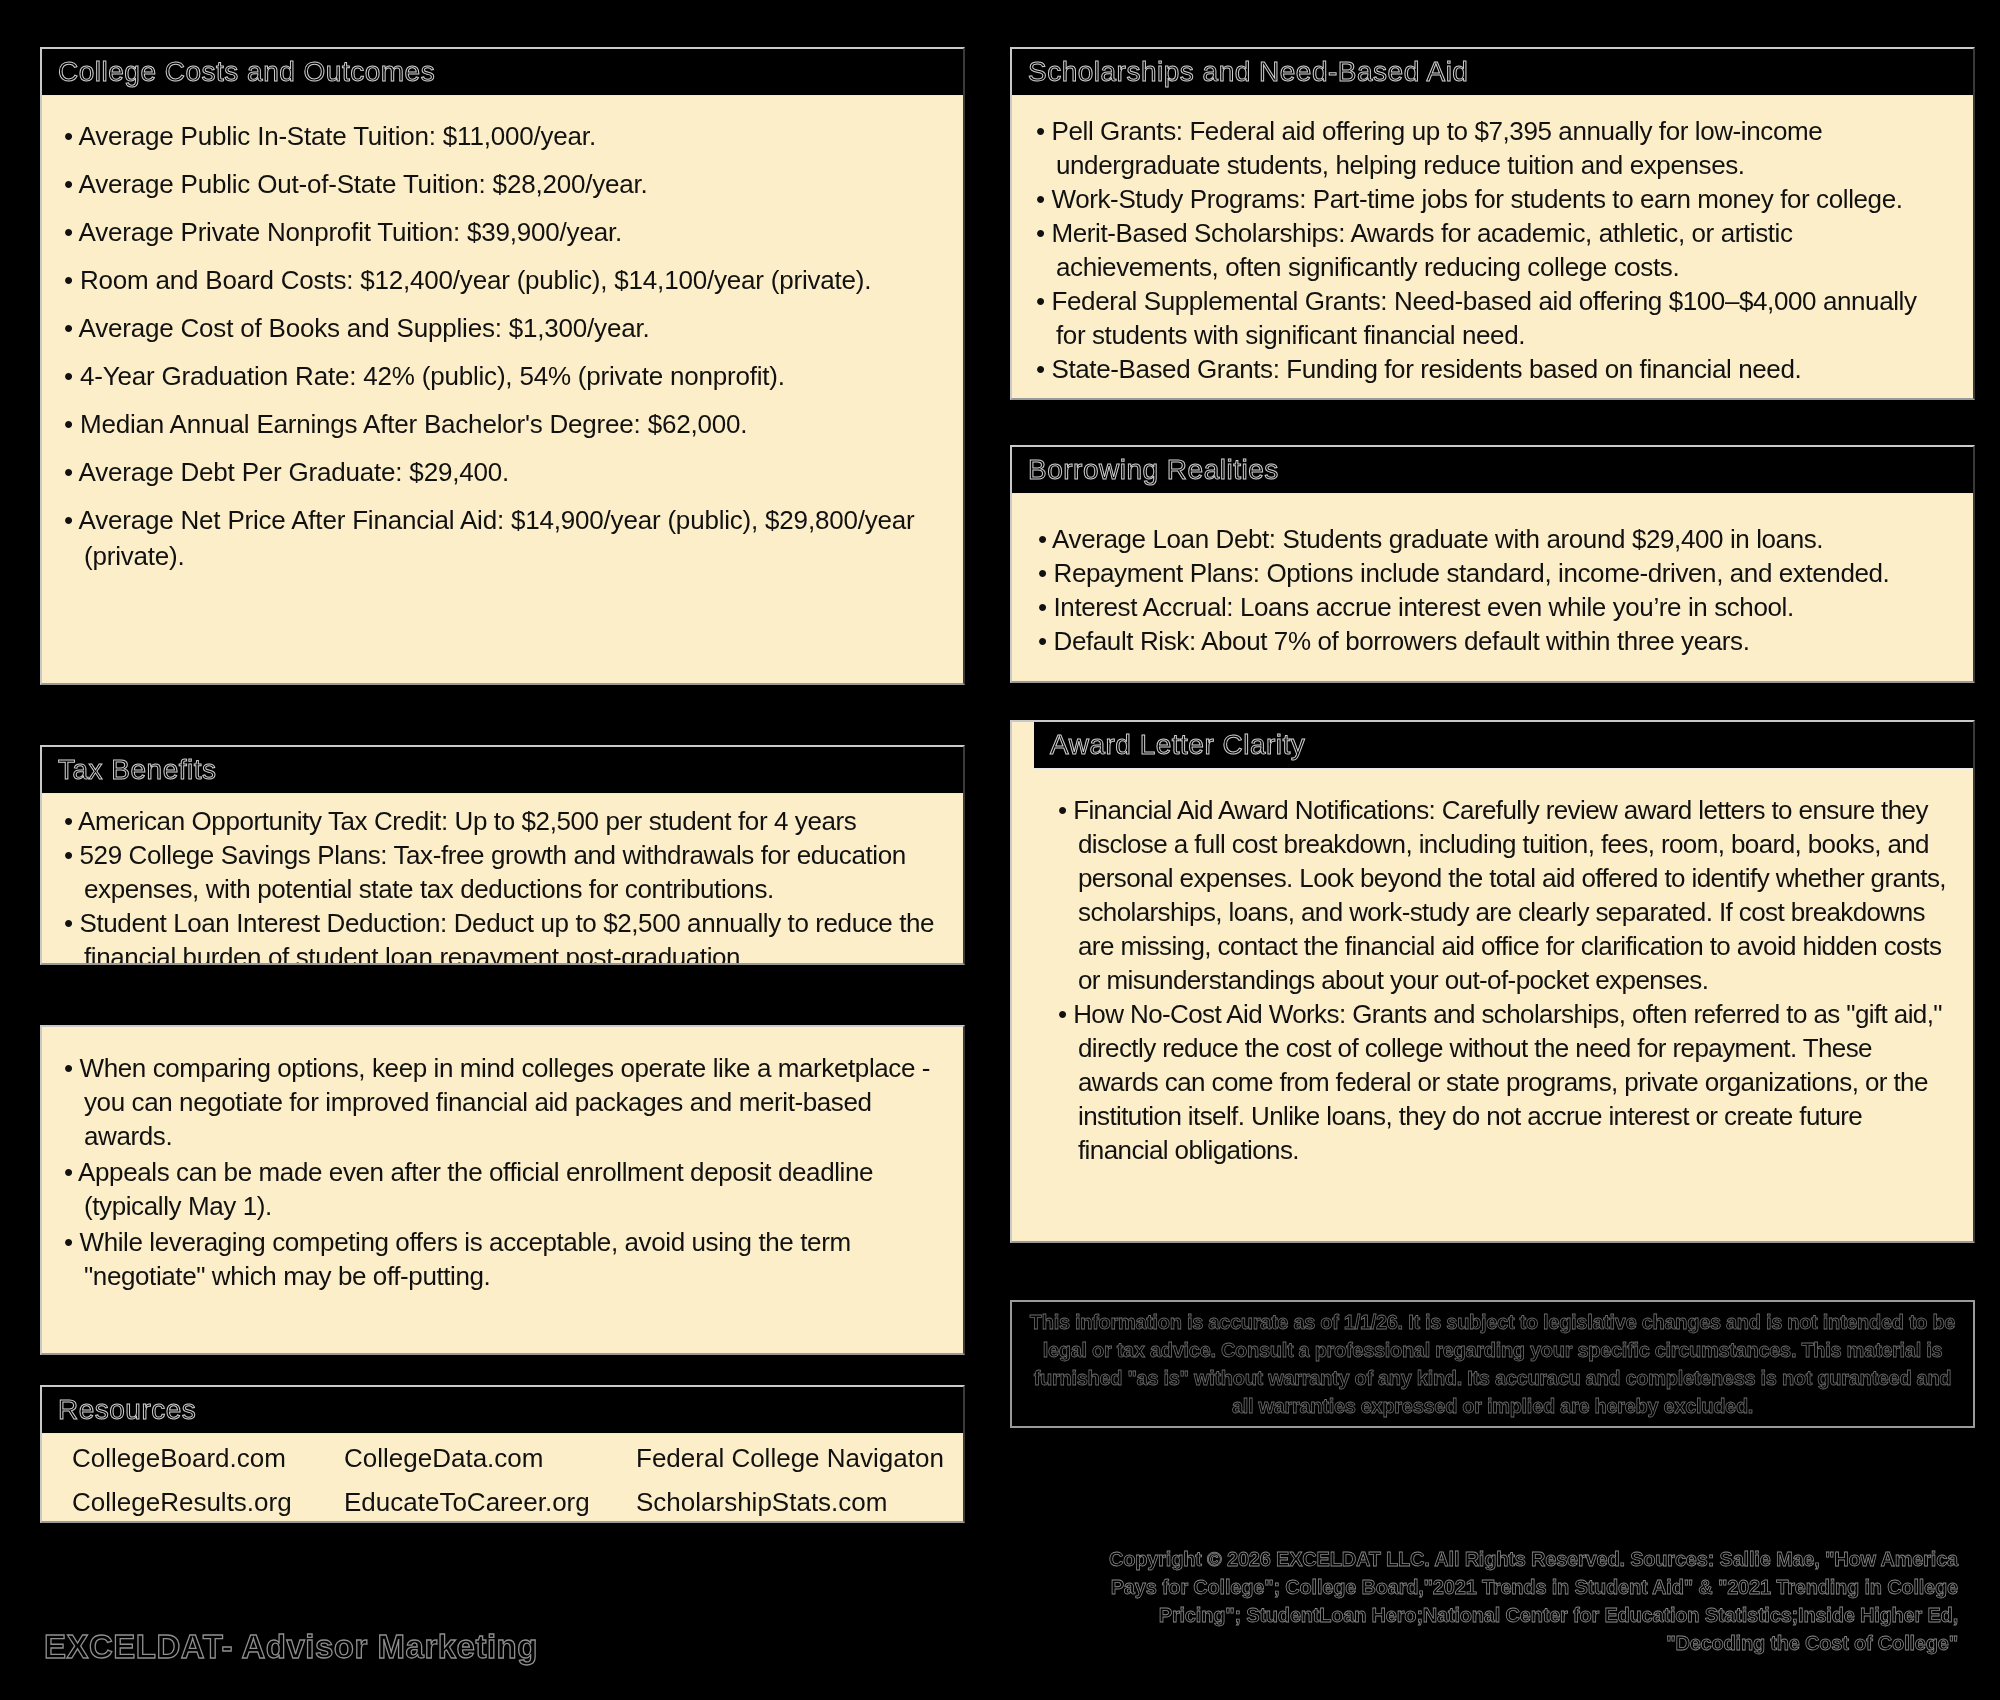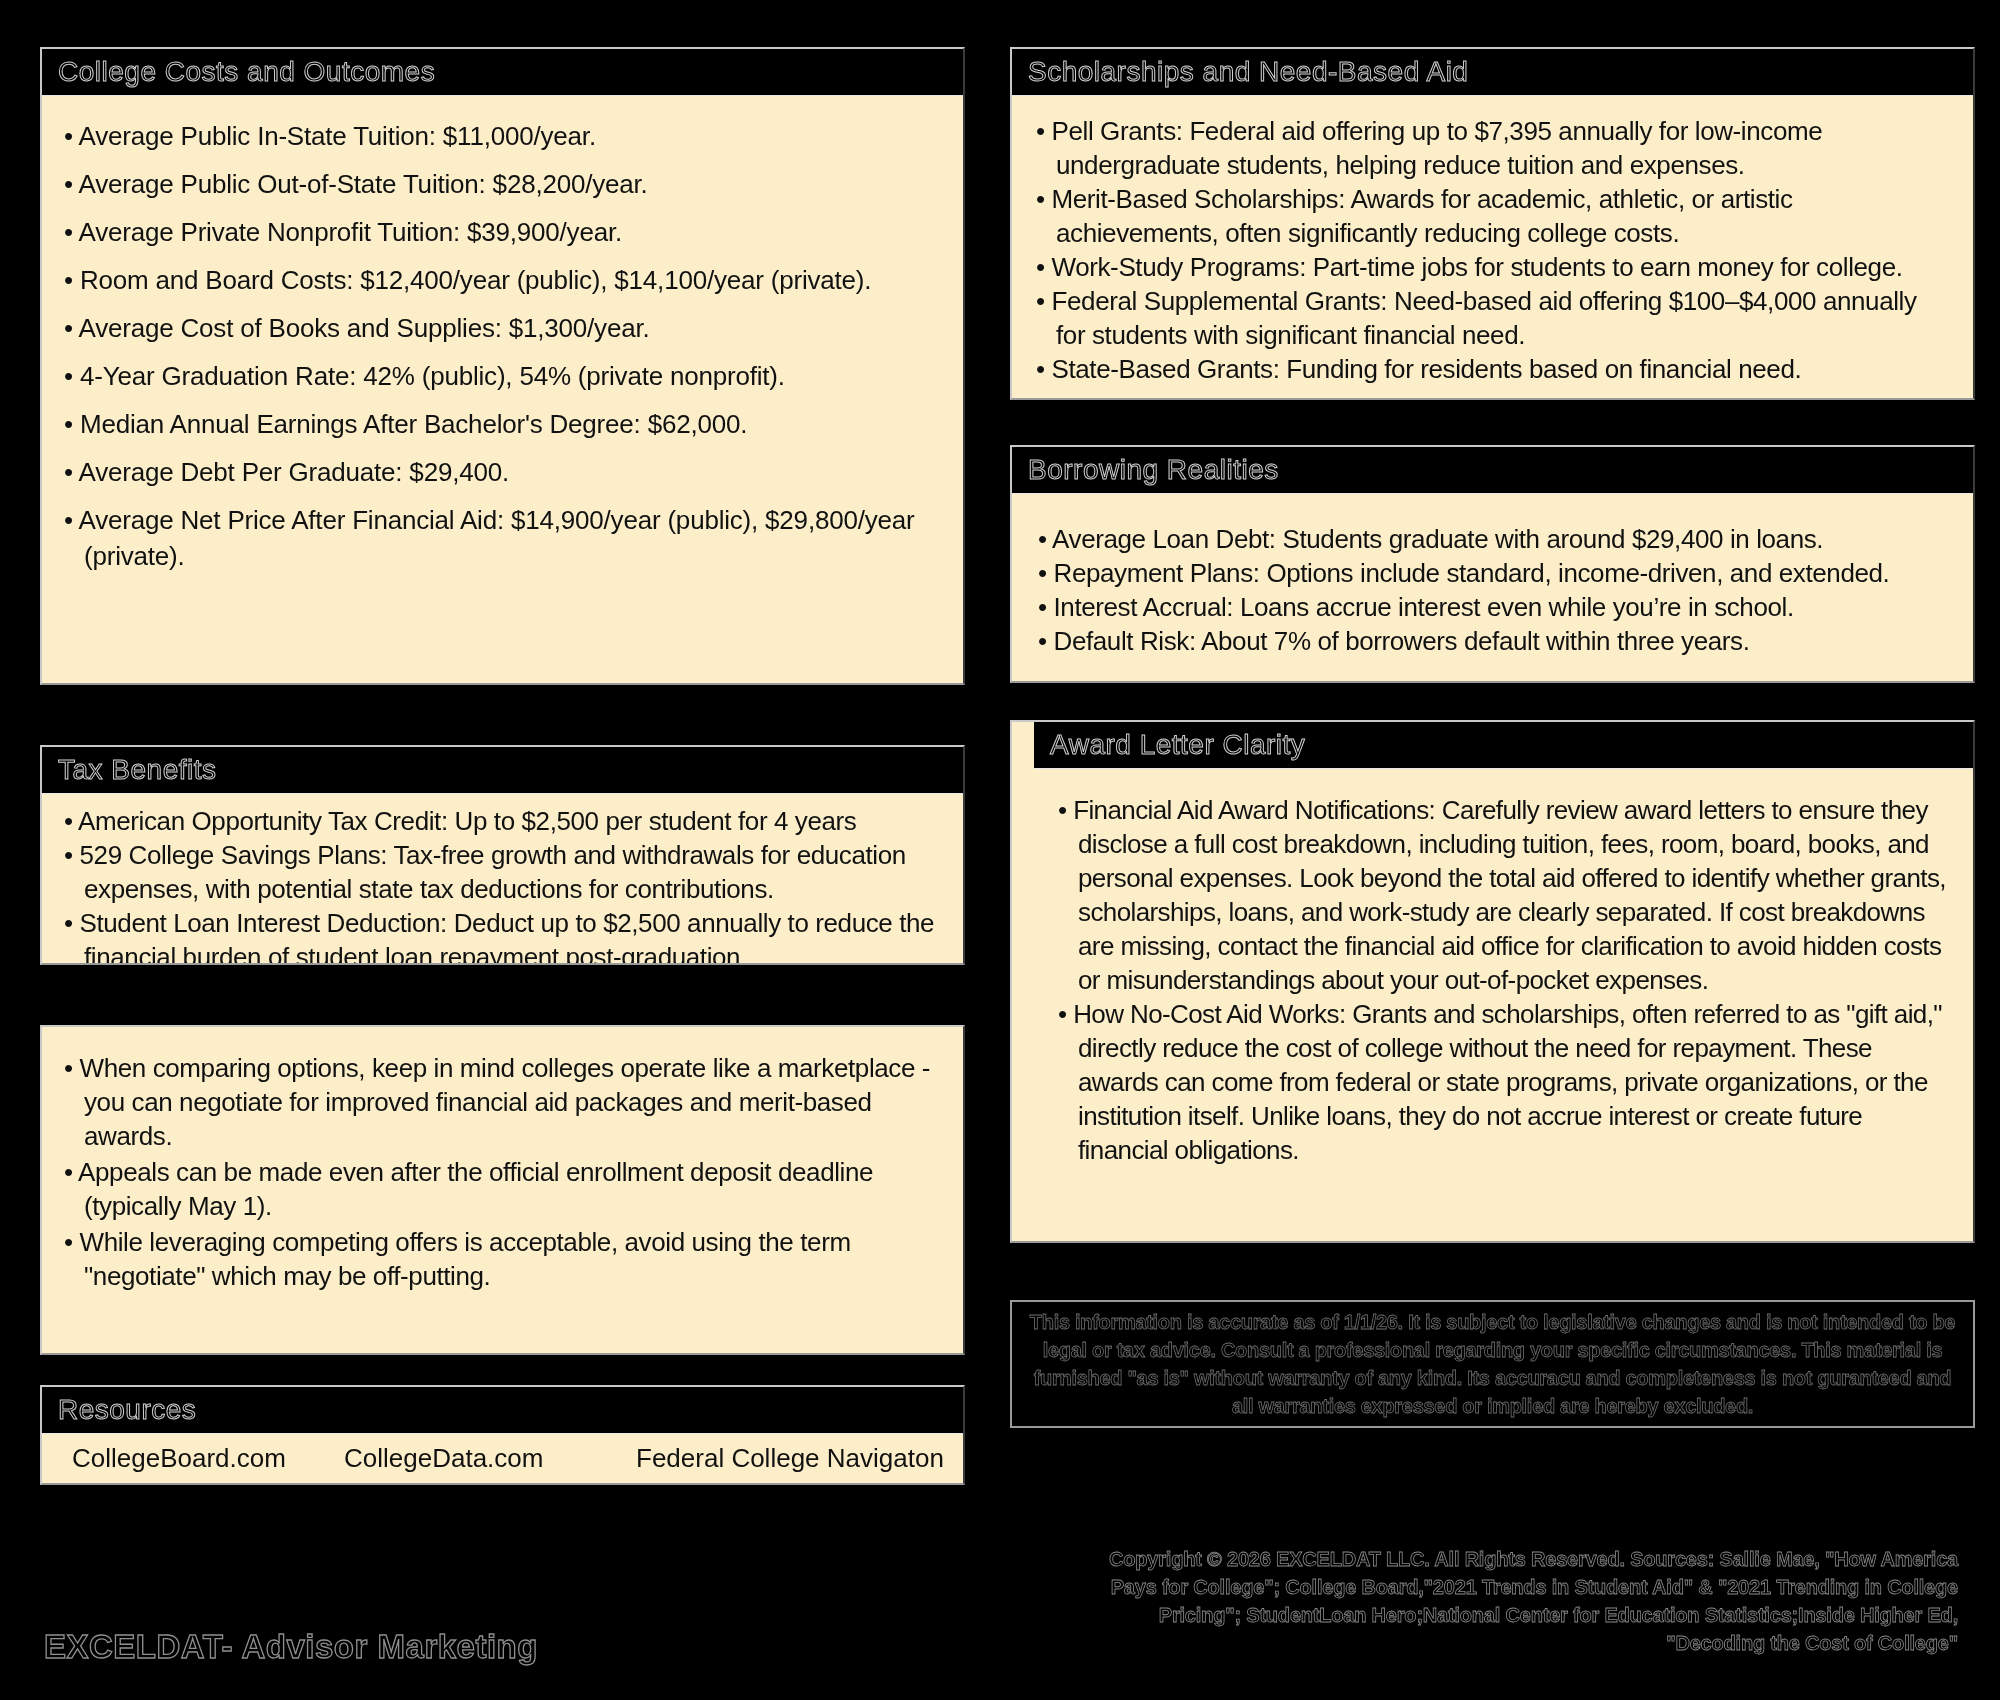--- a/index.html
+++ b/index.html
@@ -29,21 +29,21 @@
   }
   .panel-body{color:#111;}
   ul.list{margin:0;padding:0;list-style:none;}
   ul.list li{padding-left:20px;text-indent:-20px;}
   ul.list li::before{content:"• ";}
 
   
   .p1{left:40px;top:47px;width:925px;height:638px;}
   .p2{left:40px;top:745px;width:925px;height:220px;}
   .p3{left:40px;top:1025px;width:925px;height:330px;}
-  .p4{left:40px;top:1385px;width:925px;height:100px;}
+  .p4{left:40px;top:1385px;width:925px;height:138px;}
   
   .p5{left:1010px;top:47px;width:965px;height:353px;}
   .p6{left:1010px;top:445px;width:965px;height:238px;}
   .p7{left:1010px;top:720px;width:965px;height:523px;padding-left:22px;}
 
   .p1 .panel-body{padding:22px 22px;font-size:26px;letter-spacing:-0.2px;}
   .p1 li{line-height:36px;margin-bottom:12px;}
   .p2 .panel-body{padding:10px 22px;font-size:26px;letter-spacing:-0.4px;}
   .p2 li{line-height:34px;}
   .p3 .panel-body{padding:24px 22px;font-size:26px;letter-spacing:-0.4px;}
@@ -134,22 +134,22 @@
     </div>
 </section>
 
 <div class="brand">EXCELDAT- Advisor Marketing</div>
 
 <section class="panel p5">
   <div class="panel-header">Scholarships and Need-Based Aid</div>
   <ul class="panel-body list">
 
   <li>Pell Grants: Federal aid offering up to $7,395 annually for low-income undergraduate students, helping reduce tuition and expenses.</li>
+      <li>Work-Study Programs: Part-time jobs for students to earn money for college.</li>
       <li>Merit-Based Scholarships: Awards for academic, athletic, or artistic achievements, often significantly reducing college costs.</li>
-      <li>Work-Study Programs: Part-time jobs for students to earn money for college.</li>
       <li>Federal Supplemental Grants: Need-based aid offering $100–$4,000 annually for students with significant financial need.</li>
       <li>State-Based Grants: Funding for residents based on financial need.</li>
     </ul>
 </section>
 
 <section class="panel p6">
   <div class="panel-header">Borrowing Realities</div>
   <ul class="panel-body list">
 
   <li>Average Loan Debt: Students graduate with around $29,400 in loans.</li>

